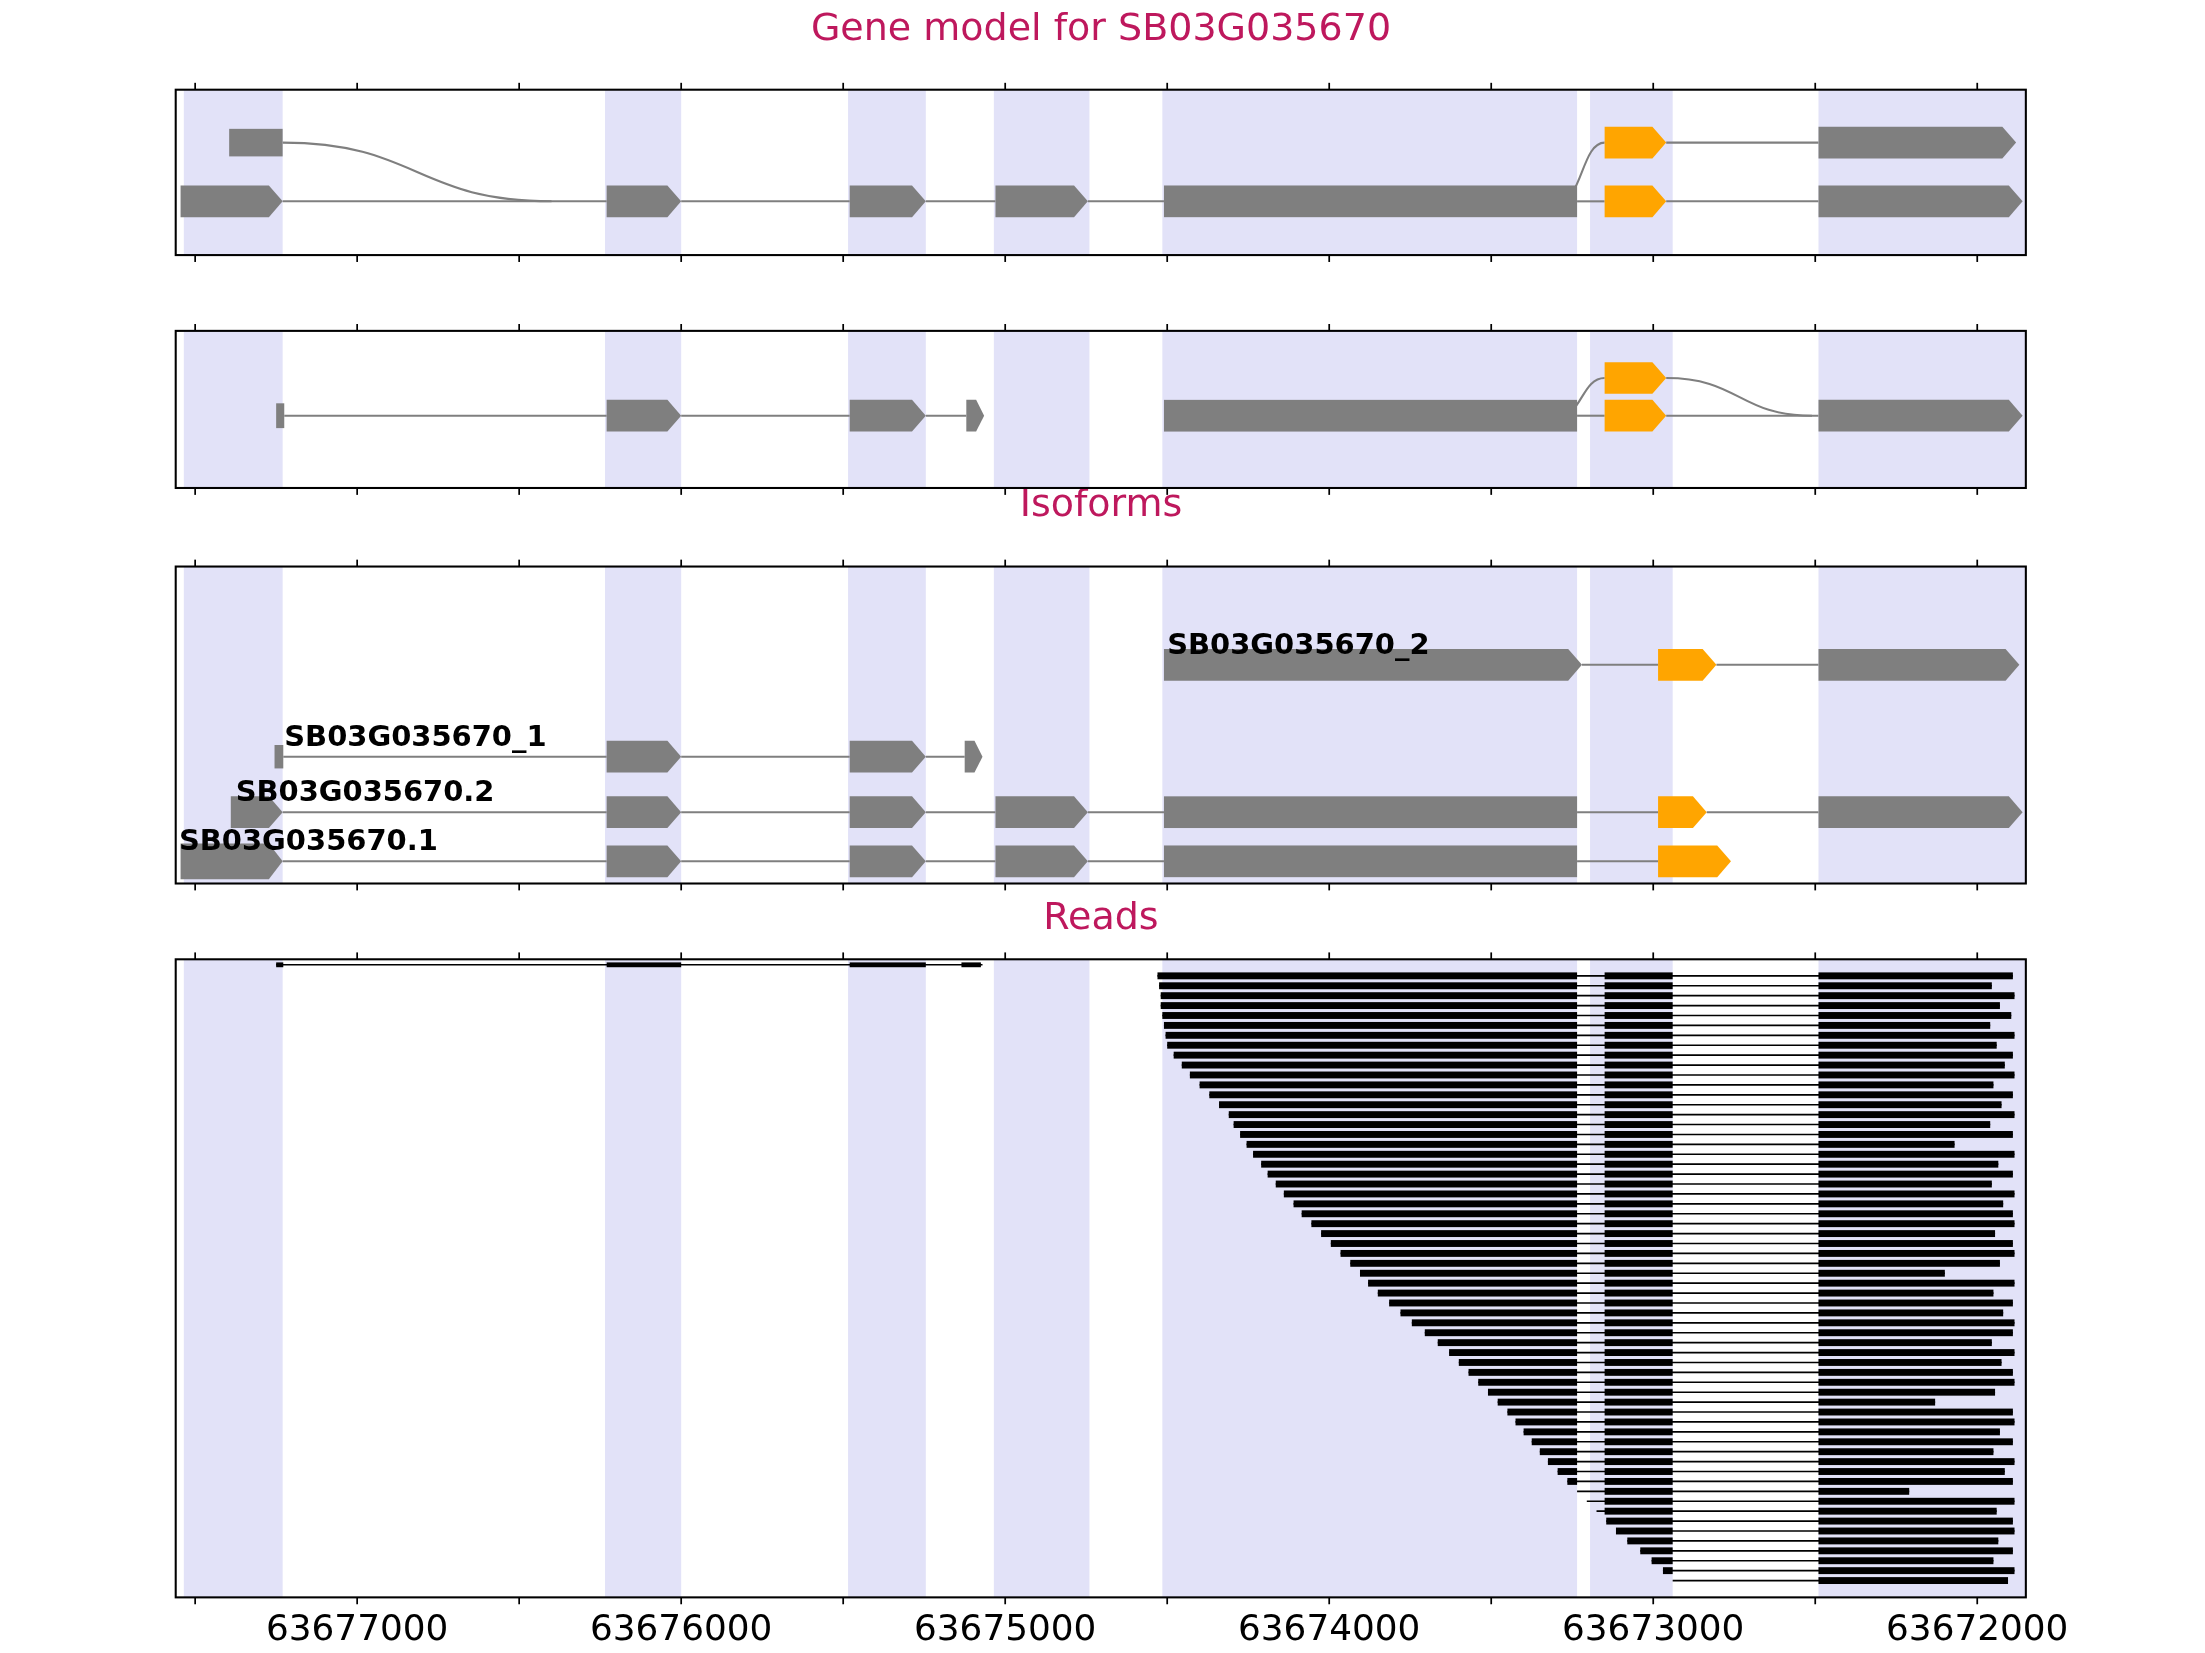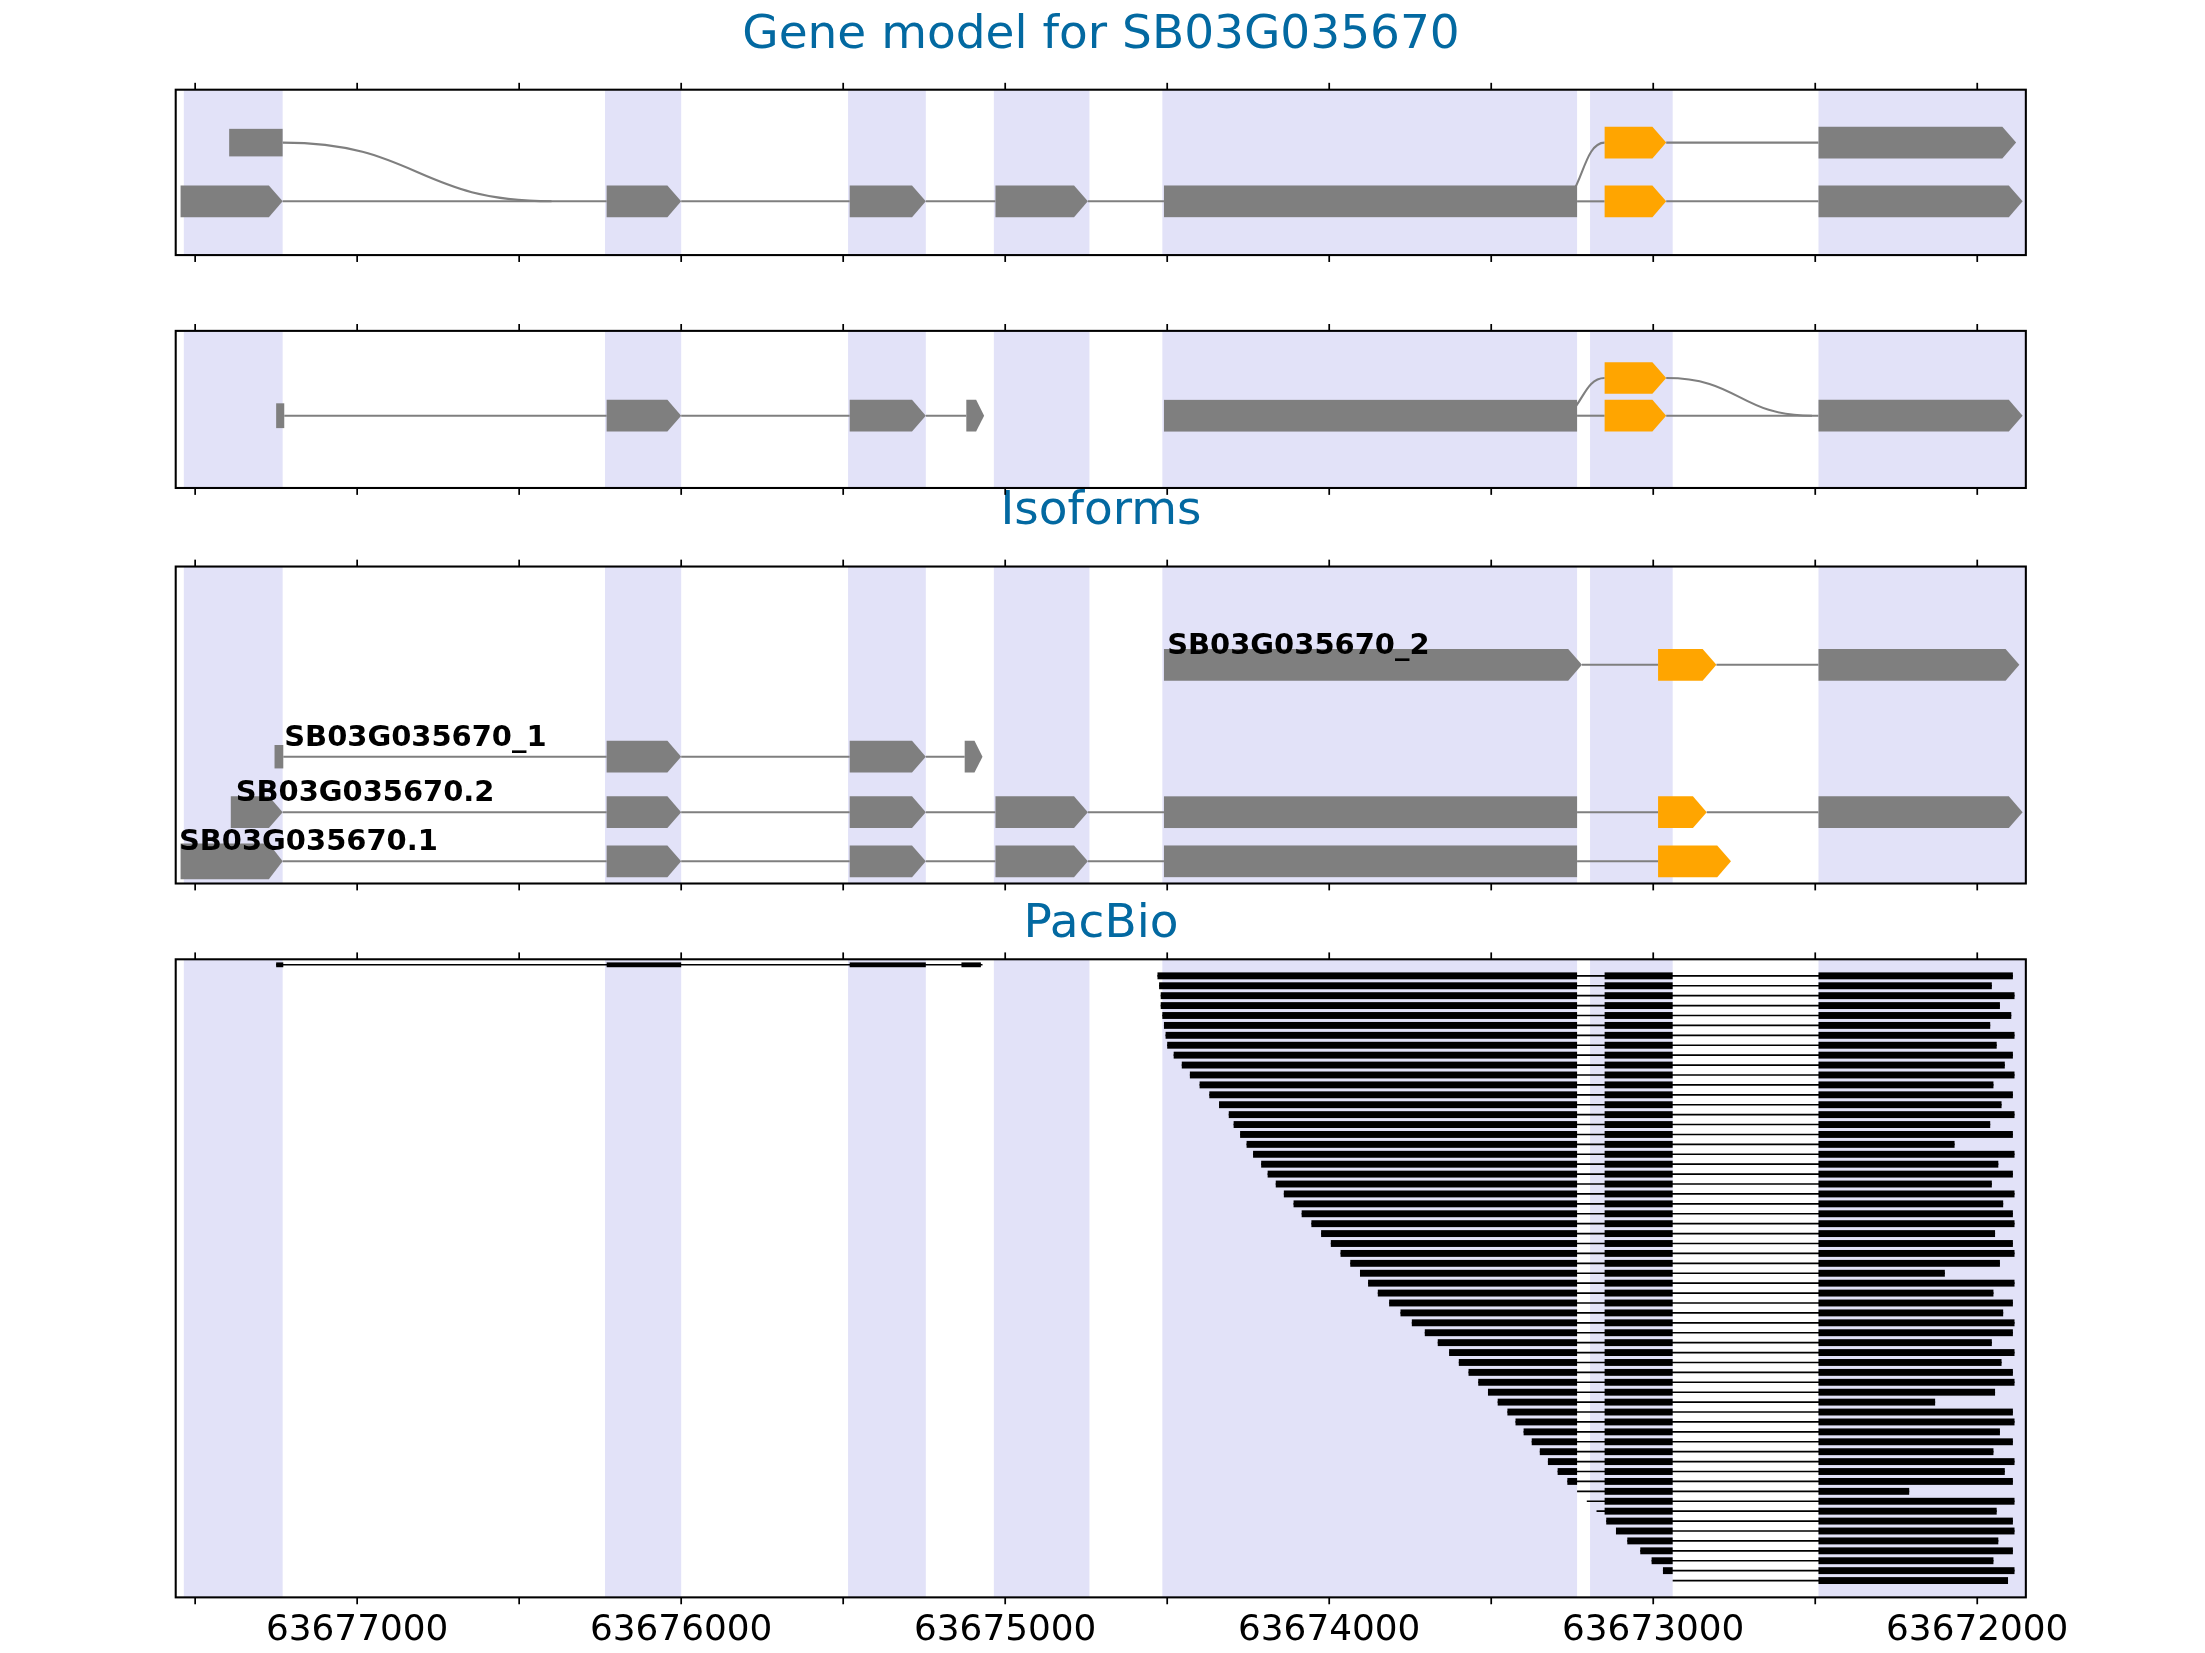--- a/index.html
+++ b/index.html
@@ -1,28 +1,28 @@
 <!DOCTYPE html>
 <html style="font-size:11px"><head>
 <meta charset="utf-8">
 <style>
   html,body{margin:0;padding:0;background:#ffffff;}
   .figure{position:relative;width:2205px;height:1654px;background:#ffffff;overflow:hidden;
           font-family:"DejaVu Sans", sans-serif;}
   .panel-title{position:absolute;left:176px;width:1850px;text-align:center;
-               font-size:47px;line-height:1;color:#0369a1;font-family:"DejaVu Sans", sans-serif;}
+               font-size:38px;line-height:1;color:#be185d;font-family:"DejaVu Sans", sans-serif;}
   #canvas{position:absolute;left:0;top:0;}
 </style>
 </head>
 <body>
 
 <div class="figure">
   <div class="panel-title" style="top:8.3px">Gene model for SB03G035670</div>
   <div class="panel-title" style="top:484px">Isoforms</div>
-  <div class="panel-title" style="top:897px">PacBio</div>
+  <div class="panel-title" style="top:897px">Reads</div>
   <svg id="canvas" width="2205" height="1654" viewBox="0 0 3200 2400">
       <g>
         <rect x="266.75569176882664" y="130" width="143.41943957968476" height="240" fill="#e2e2f8"></rect>
         <rect x="878.0516637478108" y="130" width="110.5035026269702" height="240" fill="#e2e2f8"></rect>
         <rect x="1230.7224168126095" y="130" width="112.85464098073567" height="240" fill="#e2e2f8"></rect>
         <rect x="1442.3248686514887" y="130" width="138.71716287215418" height="240" fill="#e2e2f8"></rect>
         <rect x="1686.8432574430824" y="130" width="601.891418563923" height="240" fill="#e2e2f8"></rect>
         <rect x="2307.5437828371278" y="130" width="119.9080560420316" height="240" fill="#e2e2f8"></rect>
         <rect x="2639.0542907180384" y="130" width="300.9457092819616" height="240" fill="#e2e2f8"></rect>
         <path d="M 410.1751313485114 206.8 C 605.3196147110333 206.8 605.3196147110333 292 800.4640980735552 292" fill="none" stroke="#7f7f7f" stroke-width="3"></path>

